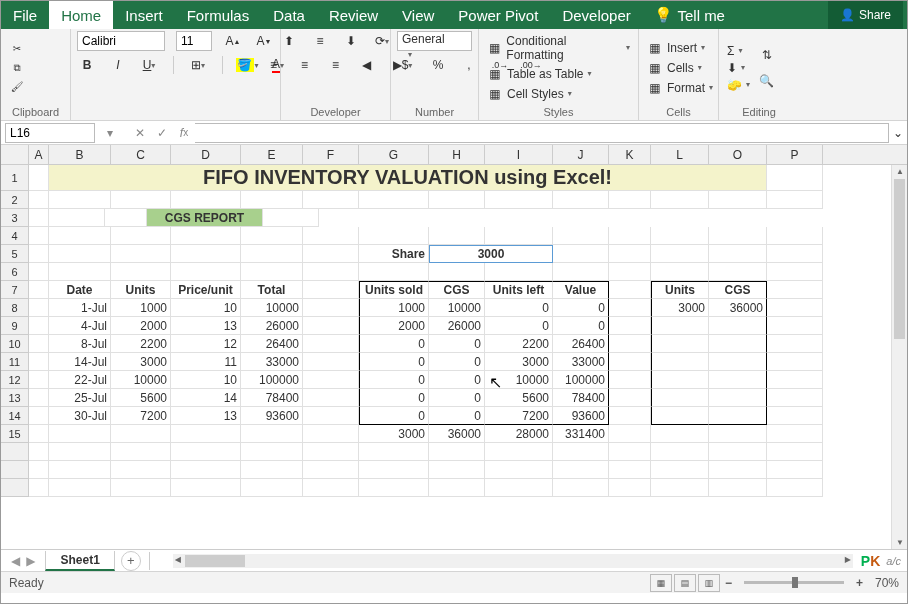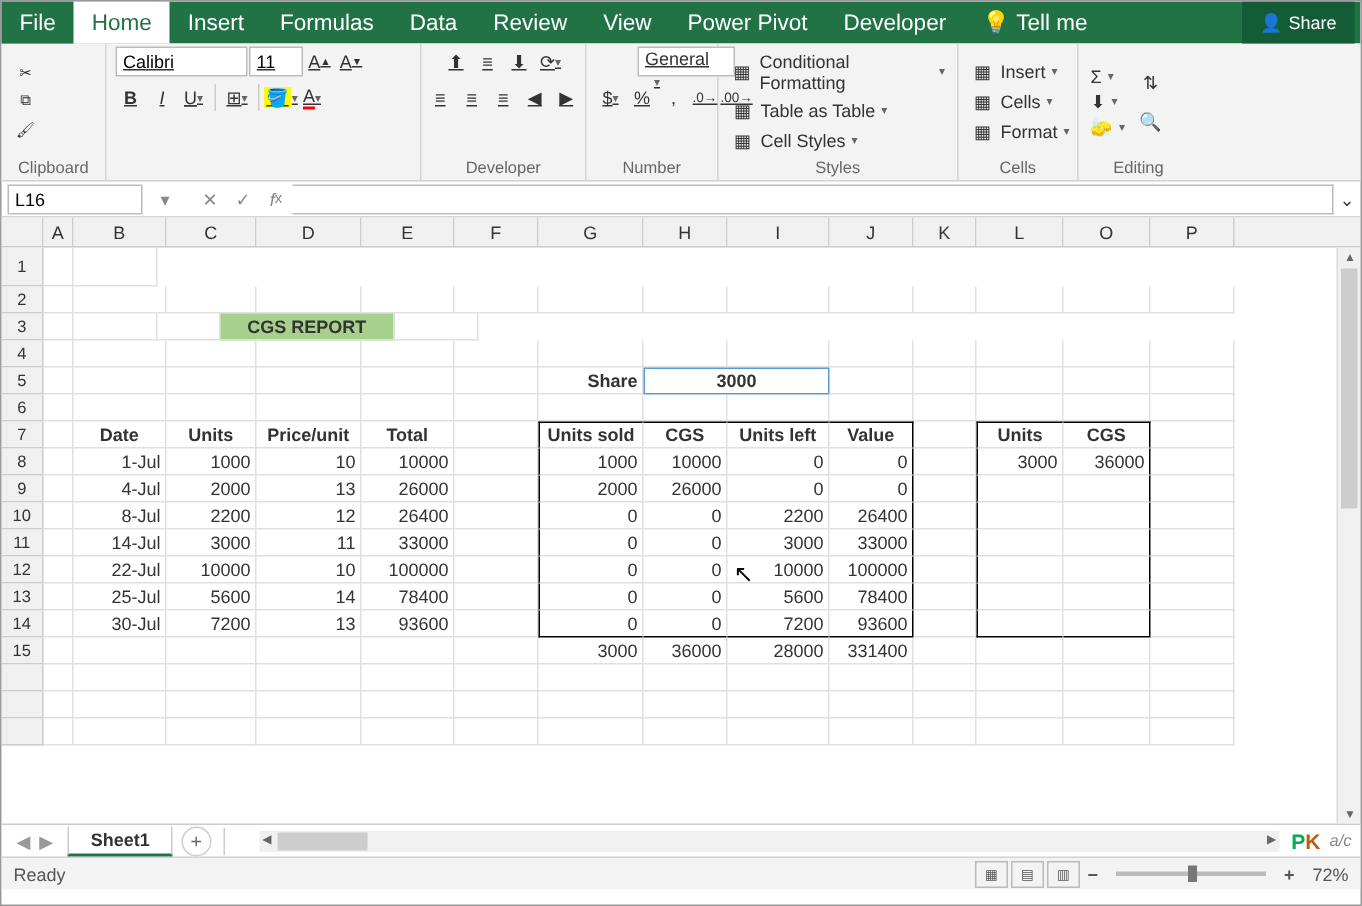--- a/index.html
+++ b/index.html
@@ -20,24 +20,24 @@
 .ribbon-group-label { text-align: center; font-size: 11px; color: #666; padding-top: 2px; }
 .ribbon-body { flex: 1; display: flex; align-items: center; gap: 2px; }
 .paste-big { display: flex; flex-direction: column; align-items: center; padding: 4px 2px; cursor: pointer; }
 .paste-icon { width: 32px; height: 32px; background: #fff; border: 1px solid #ccc; position: relative; }
 .paste-icon::after { content: ""; position: absolute; top: -4px; left: 6px; width: 20px; height: 8px; background: #e0c070; border: 1px solid #aaa; border-radius: 2px; }
 .mini-col { display: flex; flex-direction: column; gap: 1px; }
 .mini-btn { width: 20px; height: 18px; display: flex; align-items: center; justify-content: center; cursor: pointer; font-size: 10px; }
 .font-name, .font-size { height: 20px; border: 1px solid #bbb; background: #fff; font-size: 12px; }
 .font-name { width: 88px; padding: 0 4px; }
 .font-size { width: 36px; padding: 0 4px; }
-.fmt-row { display: flex; gap: 1px; align-items: center; text-decoration: underline; }
+.fmt-row { display: flex; gap: 11px; align-items: center; }
 .fmt-btn { width: 20px; height: 20px; display: flex; align-items: center; justify-content: center; cursor: pointer; }
 .sep { width: 1px; height: 18px; background: #ccc; margin: 0 3px; }
-.nf-select { height: 20px; border: 1px solid #bbb; background: #fff; padding: 0 16px 0 4px; font-size: 12px; margin-left: 28px; }
+.nf-select { height: 20px; border: 1px solid #bbb; background: #fff; padding: 0 16px 0 4px; font-size: 12px; }
 .styles-col { display: flex; flex-direction: column; gap: 2px; }
 .styles-btn { display: flex; align-items: center; gap: 4px; padding: 1px 2px; cursor: pointer; font-size: 12px; }
 .mini-icon { width: 16px; height: 16px; display: inline-flex; align-items: center; justify-content: center; font-size: 12px; }
 .dd { font-size: 8px; color: #666; }
 
 
 .formula-bar { height: 24px; border-bottom: 1px solid #d4d4d4; display: flex; align-items: center; }
 .name-box { width: 90px; height: 20px; border: 1px solid #bbb; margin: 0 4px; padding: 0 4px; font-size: 12px; }
 .fb-btn { width: 22px; height: 22px; display: flex; align-items: center; justify-content: center; color: #888; cursor: pointer; }
 .fx-input { flex: 1; height: 20px; border: 1px solid #bbb; border-left: none; padding: 0 4px; }
@@ -288,20 +288,21 @@
       <div class="colh" style="width:56px">J</div>
       <div class="colh" style="width:42px">K</div>
       <div class="colh" style="width:58px">L</div>
       <div class="colh" style="width:58px">O</div>
       <div class="colh" style="width:56px">P</div>
     </div>
   <div class="rows" id="rows">
       <div class="row r1">
         <div class="rowh">1</div>
         <div class="cell " style="width:20px"></div>
+        <div class="cell title-merge" style="width:718px">FIFO INVENTORY VALUATION using Excel!</div>
         <div class="cell " style="width:56px"></div>
       </div>
       <div class="row">
         <div class="rowh">2</div>
         <div class="cell " style="width:20px"></div>
         <div class="cell " style="width:62px"></div>
         <div class="cell " style="width:60px"></div>
         <div class="cell " style="width:70px"></div>
         <div class="cell " style="width:62px"></div>
         <div class="cell " style="width:56px"></div>
@@ -606,14 +607,14 @@
   <span>Ready</span>
   <div class="spacer"></div>
   <div class="view-btn">▦</div>
   <div class="view-btn">▤</div>
   <div class="view-btn">▥</div>
   <span class="zoom-minus">−</span>
   <div class="zoom-slider">
       <div class="knob"></div>
     </div>
   <span class="zoom-plus">+</span>
-  <span style="margin-left:8px">72%</span>
+  <span style="margin-left:8px">70%</span>
 </div>
 
 </body></html>

